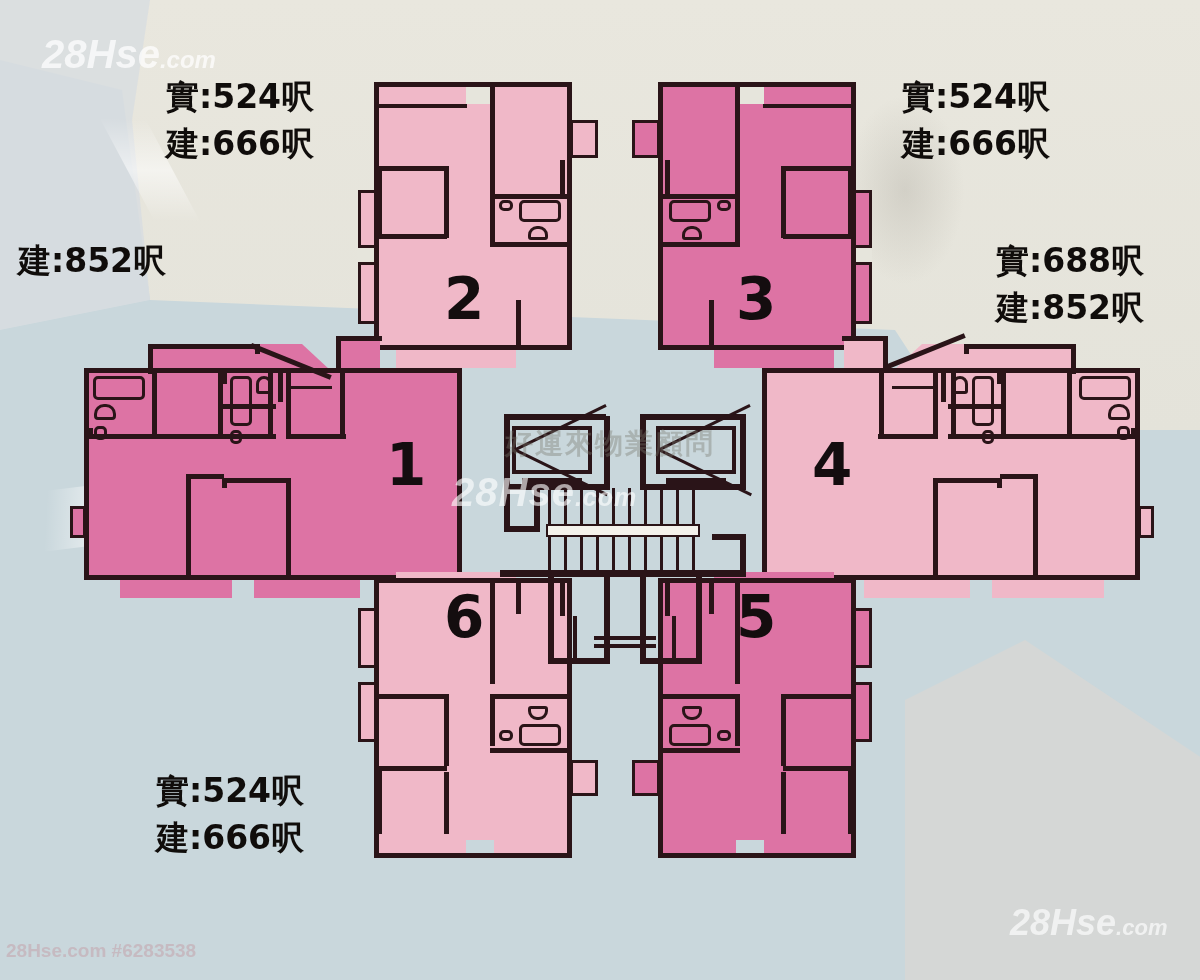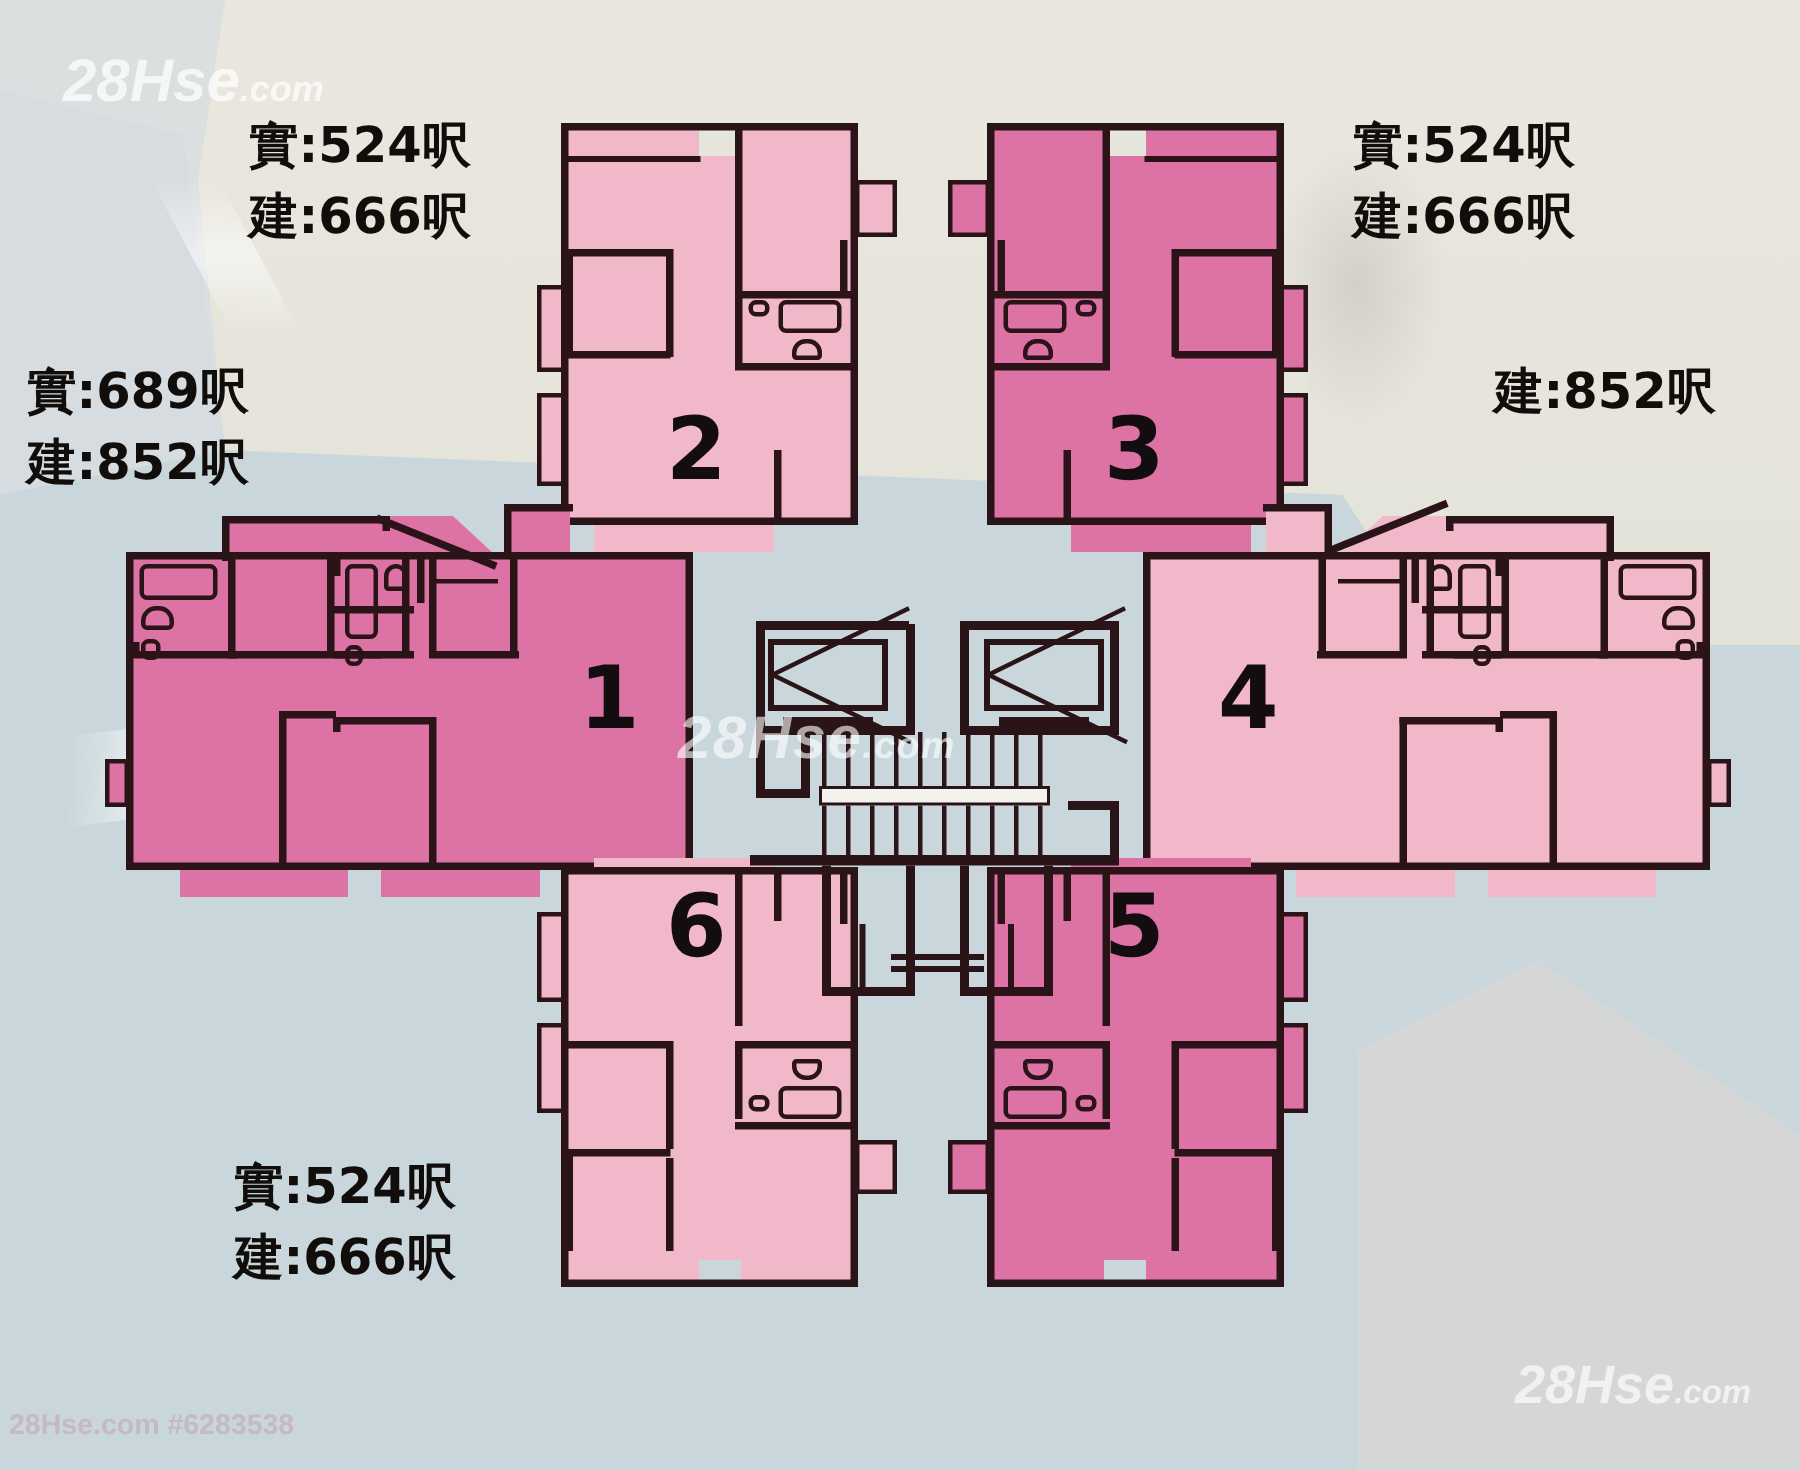--- a/index.html
+++ b/index.html
@@ -124,24 +124,24 @@
 
   <div class="arealbl" style="left:166px;top:74px;">
     <span class="ln">實:524呎</span>
     <span class="ln">建:666呎</span>
   </div>
   <div class="arealbl" style="left:902px;top:74px;">
     <span class="ln">實:524呎</span>
     <span class="ln">建:666呎</span>
   </div>
   <div class="arealbl" style="left:18px;top:238px;">
-    <span class="ln">實:689呎</span>
     <span class="ln">建:852呎</span>
   </div>
   <div class="arealbl" style="left:996px;top:238px;">
+    <span class="ln">實:688呎</span>
     <span class="ln">建:852呎</span>
   </div>
   <div class="arealbl" style="left:156px;top:768px;">
     <span class="ln">實:524呎</span>
     <span class="ln">建:666呎</span>
   </div>
   <div class="arealbl" style="left:604px;top:884px;">
   </div>
 
   <div>
@@ -415,17 +415,18 @@
     <div class="void" style="left:594px;top:664px;width:62px;height:26px;"></div>
   </div>
 
   <div class="wm wm-tl">
     <span>28Hse</span><span class="dot">.com</span>
   </div>
   <div class="wm wm-br">
     <span>28Hse</span><span class="dot">.com</span>
   </div>
   <div class="wm wm-bl">28Hse.com #6283538</div>
+  <div class="wm wm-core-cn">好運來物業顧問</div>
   <div class="wm wm-core">
     <span>28Hse</span><span class="dot">.com</span>
   </div>
 
 </div>
 
 </body></html>

